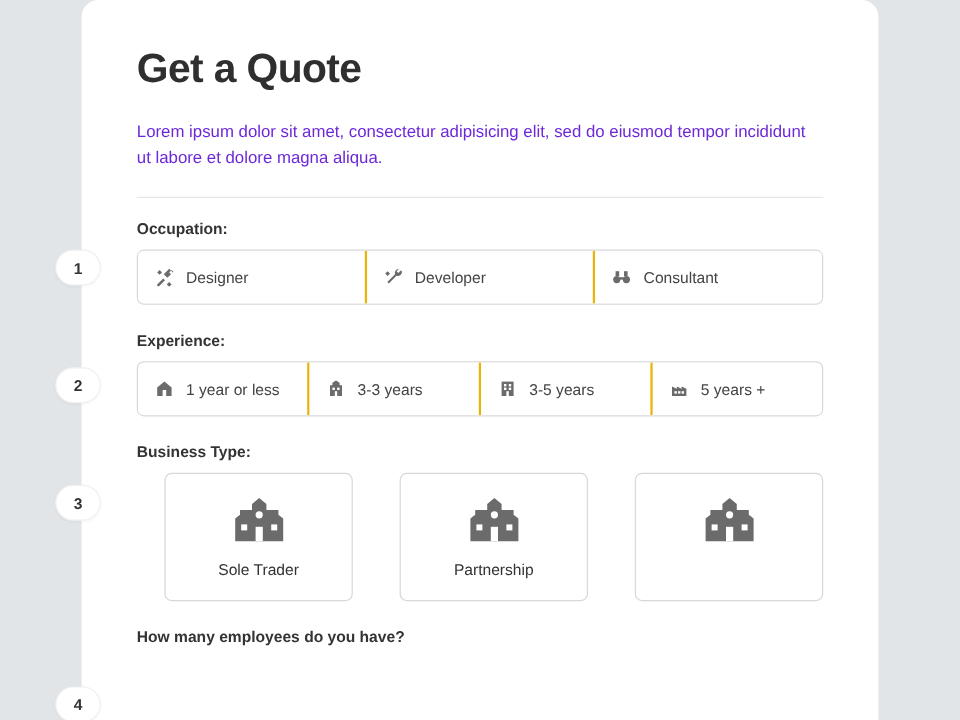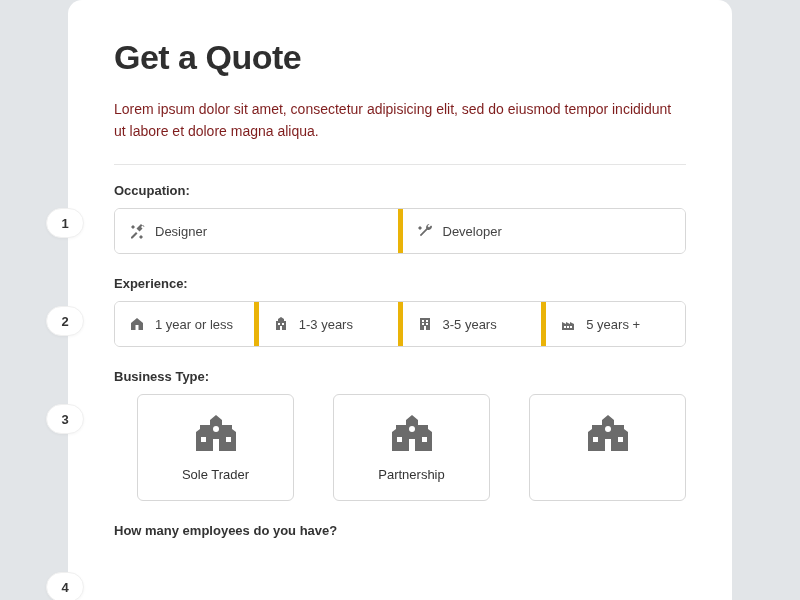--- a/index.html
+++ b/index.html
@@ -26,21 +26,21 @@
     font-size: 34px;
     font-weight: 800;
     text-align: left;
     color: #2f2f2f;
     letter-spacing: -0.5px;
   }
   .intro {
     margin-top: 22px;
     font-size: 14px;
     line-height: 1.55;
-    color: #7f1d1d;
+    color: #6d28d9;
   }
   .divider {
     border: none;
     border-top: 1px solid #e5e5e5;
     margin: 22px 0 18px 0;
   }
   .section { margin-bottom: 22px; }
   .section-label {
     font-size: 13px;
     font-weight: 700;
@@ -54,21 +54,21 @@
     overflow: hidden;
   }
   .opt {
     flex: 1;
     padding: 14px 14px;
     display: flex;
     align-items: center;
     gap: 10px;
     font-size: 13px;
     color: #444;
-    border-right: 5px solid #eab308;
+    border-right: 2px solid #eab308;
     cursor: pointer;
     background: #fff;
   }
   .opt:last-child { border-right: none; }
   .opt .ic {
     width: 16px; height: 16px;
     display: inline-flex; align-items: center; justify-content: center;
     color: #6b6b6b;
     flex-shrink: 0;
   }
@@ -143,20 +143,32 @@
         </div>
         <div class="opt">
           <span class="ic">
             <svg viewBox="0 0 16 16" width="16" height="16" fill="currentColor">
                 <path d="M15 3.5a3.5 3.5 0 01-4.6 3.3L4 13.2 2.8 12l6.4-6.4A3.5 3.5 0 0112.5 1l-2 2L12 4.5l2-2c.6.3 1 .6 1 1z"></path>
                 <path d="M3 3l2 2-2 2-2-2 2-2z"></path>
               </svg>
           </span>
           <span>Developer</span>
         </div>
+        <div class="opt">
+          <span class="ic">
+            <svg viewBox="0 0 16 16" width="16" height="16" fill="currentColor">
+                <circle cx="4" cy="10" r="3"></circle>
+                <circle cx="12" cy="10" r="3"></circle>
+                <rect x="6.5" y="8" width="3" height="2"></rect>
+                <rect x="3" y="3" width="3" height="4"></rect>
+                <rect x="10" y="3" width="3" height="4"></rect>
+              </svg>
+          </span>
+          <span>Consultant</span>
+        </div>
       </div>
     </div>
 
     <div class="section">
       <div class="section-label">Experience:</div>
       <div class="opt-row">
         <div class="opt">
           <span class="ic">
             <svg viewBox="0 0 16 16" width="16" height="16" fill="currentColor">
                 <path d="M8 2l6 5v7H2V7l6-5z"></path>
@@ -167,21 +179,21 @@
         </div>
         <div class="opt">
           <span class="ic">
             <svg viewBox="0 0 16 16" width="16" height="16" fill="currentColor">
                 <path d="M8 1l3 2v2h2v9H3V5h2V3l3-2z"></path>
                 <rect x="5" y="7" width="2" height="2" fill="#fff"></rect>
                 <rect x="9" y="7" width="2" height="2" fill="#fff"></rect>
                 <rect x="7" y="10" width="2" height="4" fill="#fff"></rect>
               </svg>
           </span>
-          <span>1-3 years</span>
+          <span>3-3 years</span>
         </div>
         <div class="opt">
           <span class="ic">
             <svg viewBox="0 0 16 16" width="16" height="16" fill="currentColor">
                 <rect x="3" y="2" width="10" height="12"></rect>
                 <rect x="5" y="4" width="2" height="2" fill="#fff"></rect>
                 <rect x="9" y="4" width="2" height="2" fill="#fff"></rect>
                 <rect x="5" y="7" width="2" height="2" fill="#fff"></rect>
                 <rect x="9" y="7" width="2" height="2" fill="#fff"></rect>
                 <rect x="7" y="10" width="2" height="4" fill="#fff"></rect>

